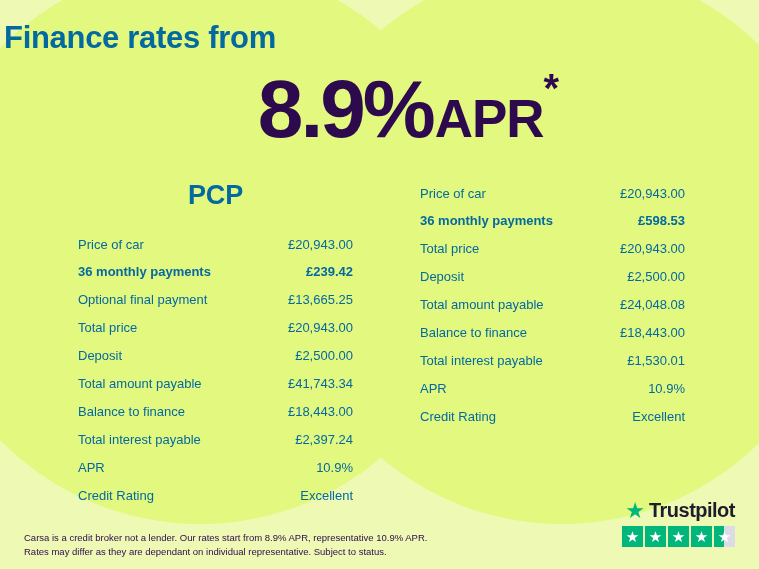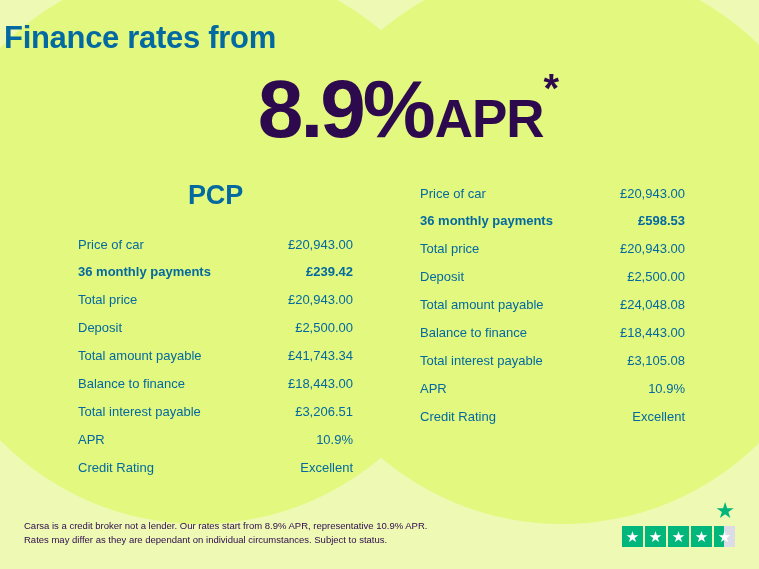--- a/index.html
+++ b/index.html
@@ -102,21 +102,21 @@
     font-size: 13px;
     padding: 6.5px 0;
     line-height: 1.15;
   }
   .row .label { text-align: left; }
   .row .value { white-space: nowrap; }
   .row.bold .label, .row.bold .value { font-weight: bold; }
   .disclaimer {
     position: absolute;
     left: 24px;
-    bottom: 22px;
+    bottom: 10px;
     width: 420px;
     font-size: 9.5px;
     line-height: 1.45;
     color: #2d0a4e;
   }
   .trustpilot {
     position: absolute;
     right: 24px;
     bottom: 22px;
     width: 115px;
@@ -179,38 +179,42 @@
 
       <div class="row">
         <span class="label">Price of car</span>
         <span class="value">£20,943.00</span>
       </div>
       <div class="row bold">
         <span class="label">36 monthly payments</span>
         <span class="value">£239.42</span>
       </div>
       <div class="row">
+        <span class="label">Optional final payment</span>
+        <span class="value">£13,665.25</span>
+      </div>
+      <div class="row">
         <span class="label">Total price</span>
         <span class="value">£20,943.00</span>
       </div>
       <div class="row">
         <span class="label">Deposit</span>
         <span class="value">£2,500.00</span>
       </div>
       <div class="row">
         <span class="label">Total amount payable</span>
         <span class="value">£41,743.34</span>
       </div>
       <div class="row">
         <span class="label">Balance to finance</span>
         <span class="value">£18,443.00</span>
       </div>
       <div class="row">
         <span class="label">Total interest payable</span>
-        <span class="value">£3,206.51</span>
+        <span class="value">£2,397.24</span>
       </div>
       <div class="row">
         <span class="label">APR</span>
         <span class="value">10.9%</span>
       </div>
       <div class="row">
         <span class="label">Credit Rating</span>
         <span class="value">Excellent</span>
       </div>
     </div>
@@ -236,40 +240,41 @@
       <div class="row">
         <span class="label">Total amount payable</span>
         <span class="value">£24,048.08</span>
       </div>
       <div class="row">
         <span class="label">Balance to finance</span>
         <span class="value">£18,443.00</span>
       </div>
       <div class="row">
         <span class="label">Total interest payable</span>
-        <span class="value">£3,105.08</span>
+        <span class="value">£1,530.01</span>
       </div>
       <div class="row">
         <span class="label">APR</span>
         <span class="value">10.9%</span>
       </div>
       <div class="row">
         <span class="label">Credit Rating</span>
         <span class="value">Excellent</span>
       </div>
     </div>
 
     <div class="disclaimer">
       <div>Carsa is a credit broker not a lender. Our rates start from 8.9% APR, representative 10.9% APR.</div>
-      <div>Rates may differ as they are dependant on individual circumstances. Subject to status.</div>
+      <div>Rates may differ as they are dependant on individual representative. Subject to status.</div>
     </div>
 
     <div class="trustpilot">
       <div class="tp-top">
         <span class="tp-star-glyph">★</span>
+        <span class="tp-name">Trustpilot</span>
       </div>
       <div class="tp-stars">
         <span class="tp-box">★</span>
         <span class="tp-box">★</span>
         <span class="tp-box">★</span>
         <span class="tp-box">★</span>
         <span class="tp-box half">★</span>
       </div>
     </div>
 

